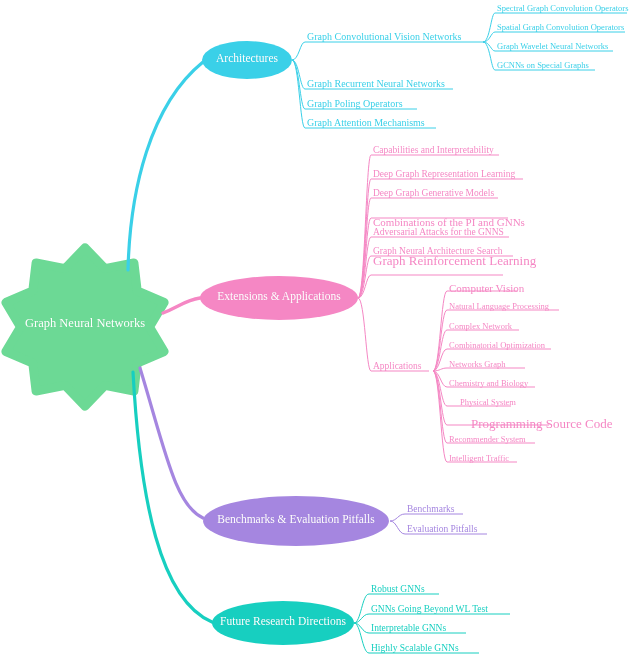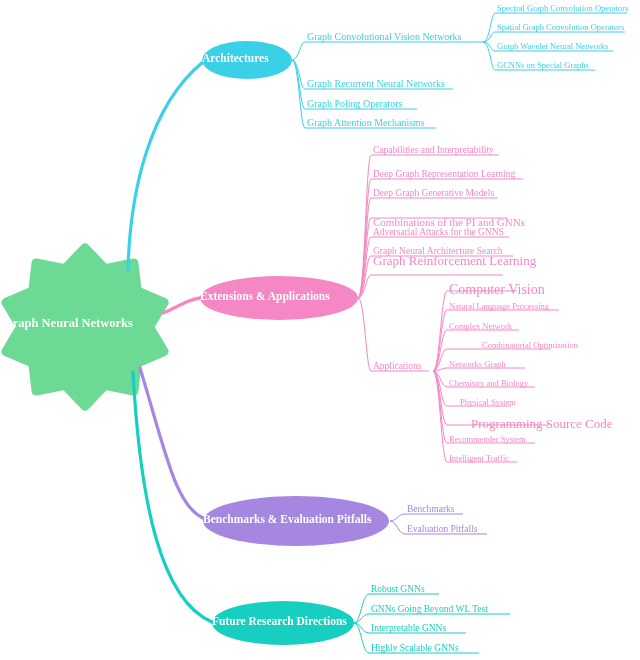--- a/index.html
+++ b/index.html
@@ -1,22 +1,22 @@
 <!DOCTYPE html>
 <html><head>
 <meta charset="utf-8">
 <style>
   html,body{margin:0;padding:0;background:#ffffff;}
   body{width:640px;height:660px;overflow:hidden;
        font-family:"Liberation Serif","DejaVu Serif",serif;}
   #map{position:relative;width:640px;height:660px;}
   svg{position:absolute;left:0;top:0;width:640px;height:660px;}
   .node-label{
-    position:absolute;color:#ffffff;font-weight:bold;
-    text-align:left;white-space:nowrap;
+    position:absolute;color:#ffffff;font-weight:normal;
+    text-align:center;white-space:nowrap;
     text-shadow:0 0 1px rgba(0,0,0,.08);
     pointer-events:none;
   }
   .leaf{
     position:absolute;white-space:nowrap;
     font-family:"Liberation Serif","DejaVu Serif",serif;
   }
 </style>
 </head>
 <body>
@@ -120,24 +120,24 @@
       <div class="leaf" style="left: 497px; top: 60px; color: rgb(58, 208, 232); font-size: 8.5px;">GCNNs on Special Graphs</div>
       <div class="node-label" style="left: 200px; top: 289.72px; color: rgb(255, 255, 255); font-size: 11.5px; width: 158px;">Extensions &amp; Applications</div>
       <div class="leaf" style="left: 373px; top: 145px; color: rgb(245, 135, 196); font-size: 9.5px;">Capabilities and Interpretability</div>
       <div class="leaf" style="left: 373px; top: 169px; color: rgb(245, 135, 196); font-size: 9.5px;">Deep Graph Representation Learning</div>
       <div class="leaf" style="left: 373px; top: 188px; color: rgb(245, 135, 196); font-size: 9.5px;">Deep Graph Generative Models</div>
       <div class="leaf" style="left: 373px; top: 216px; color: rgb(245, 135, 196); font-size: 11px;">Combinations of the PI and GNNs</div>
       <div class="leaf" style="left: 373px; top: 227px; color: rgb(245, 135, 196); font-size: 9.5px;">Adversarial Attacks for the GNNS</div>
       <div class="leaf" style="left: 373px; top: 246px; color: rgb(245, 135, 196); font-size: 9.5px;">Graph Neural Architecture Search</div>
       <div class="leaf" style="left: 373px; top: 253px; color: rgb(245, 135, 196); font-size: 13px;">Graph Reinforcement Learning</div>
       <div class="leaf" style="left: 373px; top: 361px; color: rgb(245, 135, 196); font-size: 9.5px;">Applications</div>
-      <div class="leaf" style="left: 449px; top: 282px; color: rgb(245, 135, 196); font-size: 14px; text-align: right;">Computer Vision</div>
+      <div class="leaf" style="left: 449px; top: 282px; color: rgb(245, 135, 196); font-size: 11px; text-align: right;">Computer Vision</div>
       <div class="leaf" style="left: 449px; top: 301px; color: rgb(245, 135, 196); font-size: 8.5px;">Natural Language Processing</div>
       <div class="leaf" style="left: 449px; top: 321px; color: rgb(245, 135, 196); font-size: 8.5px;">Complex Network</div>
-      <div class="leaf" style="left: 449px; top: 340px; color: rgb(245, 135, 196); font-size: 8.5px; margin-left: 33px;">Combinatorial Optimization</div>
+      <div class="leaf" style="left: 449px; top: 340px; color: rgb(245, 135, 196); font-size: 8.5px;">Combinatorial Optimization</div>
       <div class="leaf" style="left: 449px; top: 359px; color: rgb(245, 135, 196); font-size: 8.5px;">Networks Graph</div>
       <div class="leaf" style="left: 449px; top: 378px; color: rgb(245, 135, 196); font-size: 8.5px;">Chemistry and Biology</div>
       <div class="leaf" style="left: 460px; top: 397px; color: rgb(245, 135, 196); font-size: 8.5px;">Physical System</div>
       <div class="leaf" style="left: 471px; top: 416px; color: rgb(245, 135, 196); font-size: 13px;">Programming Source Code</div>
       <div class="leaf" style="left: 449px; top: 434px; color: rgb(245, 135, 196); font-size: 8.5px;">Recommender System</div>
       <div class="leaf" style="left: 449px; top: 453px; color: rgb(245, 135, 196); font-size: 8.5px;">Intelligent Traffic</div>
       <div class="node-label" style="left: 203px; top: 512.72px; color: rgb(255, 255, 255); font-size: 11.5px; width: 186px;">Benchmarks &amp; Evaluation Pitfalls</div>
       <div class="leaf" style="left: 407px; top: 504px; color: rgb(165, 134, 224); font-size: 9.5px;">Benchmarks</div>
       <div class="leaf" style="left: 407px; top: 524px; color: rgb(165, 134, 224); font-size: 9.5px;">Evaluation Pitfalls</div>
       <div class="node-label" style="left: 212px; top: 614.72px; color: rgb(255, 255, 255); font-size: 11.5px; width: 142px;">Future Research Directions</div>

